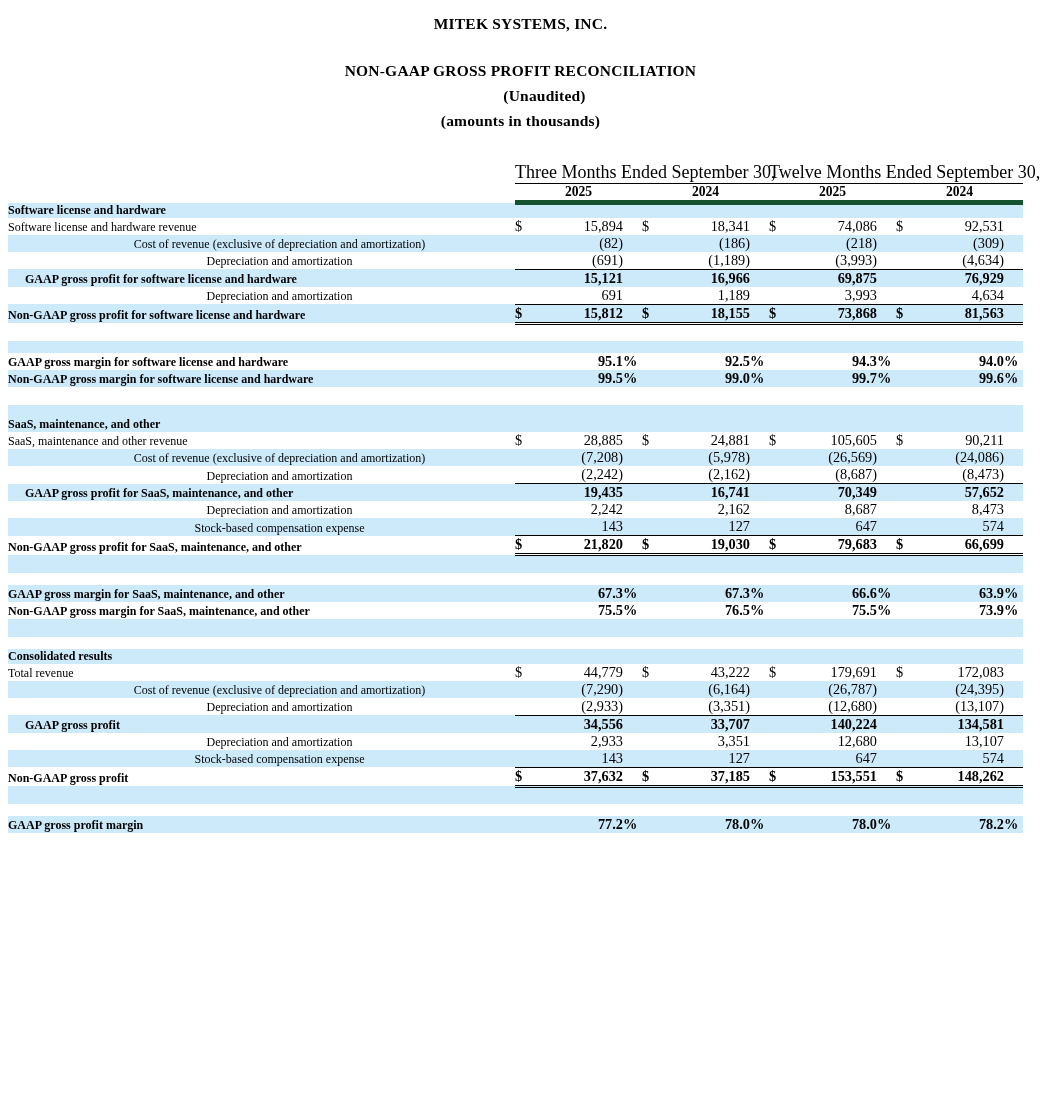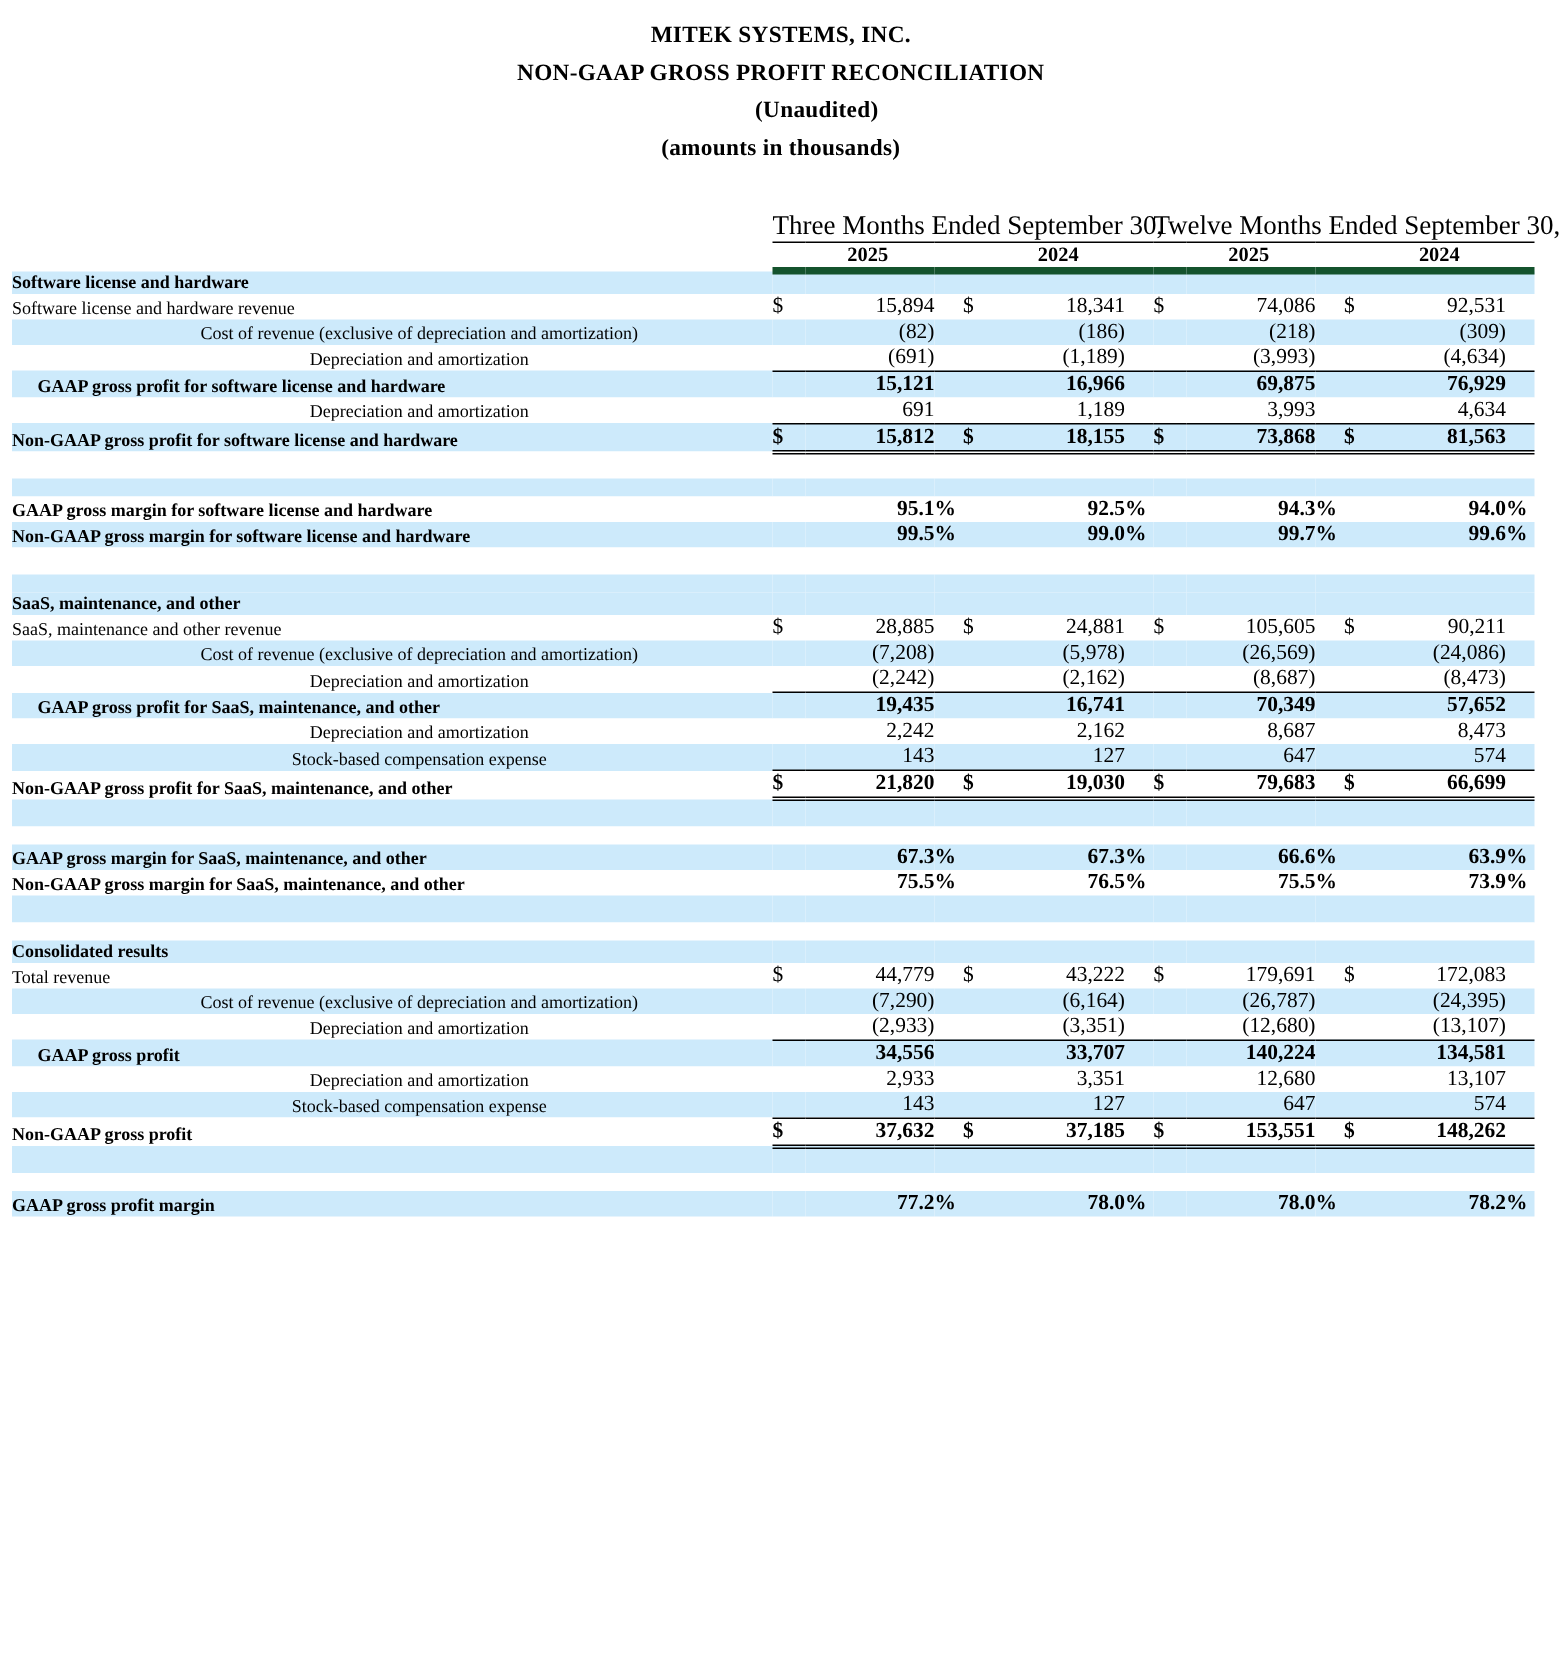--- a/index.html
+++ b/index.html
@@ -17,21 +17,21 @@
 
   
   .titles { padding-top: 11px; text-align: center; }
   .titles div {
     font-weight: bold;
     font-size: 15.5px;
     line-height: 25px;
     letter-spacing: 0.2px;
   }
   .t-company { font-size: 15.5px; }
-  .t-sub1 { font-size: 15.5px; }
+  .t-sub1 { font-size: 15.5px; margin-top: 22px; }
   .t-sub2 { font-size: 14px; margin-left: 48px; }
   .t-sub3 { font-size: 14px; }
 
   
   table.fin {
     border-collapse: collapse;
     width: 1010px;
     margin-left: 8px;
     margin-top: 29px;
     table-layout: fixed;

